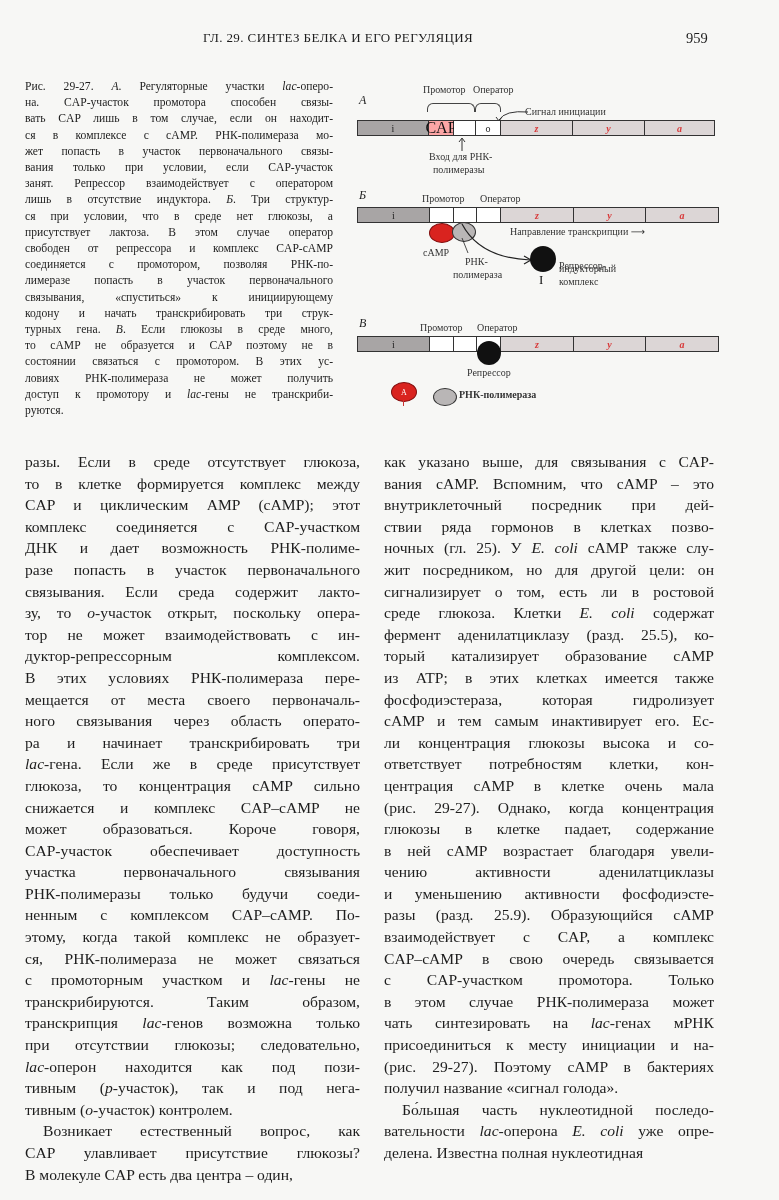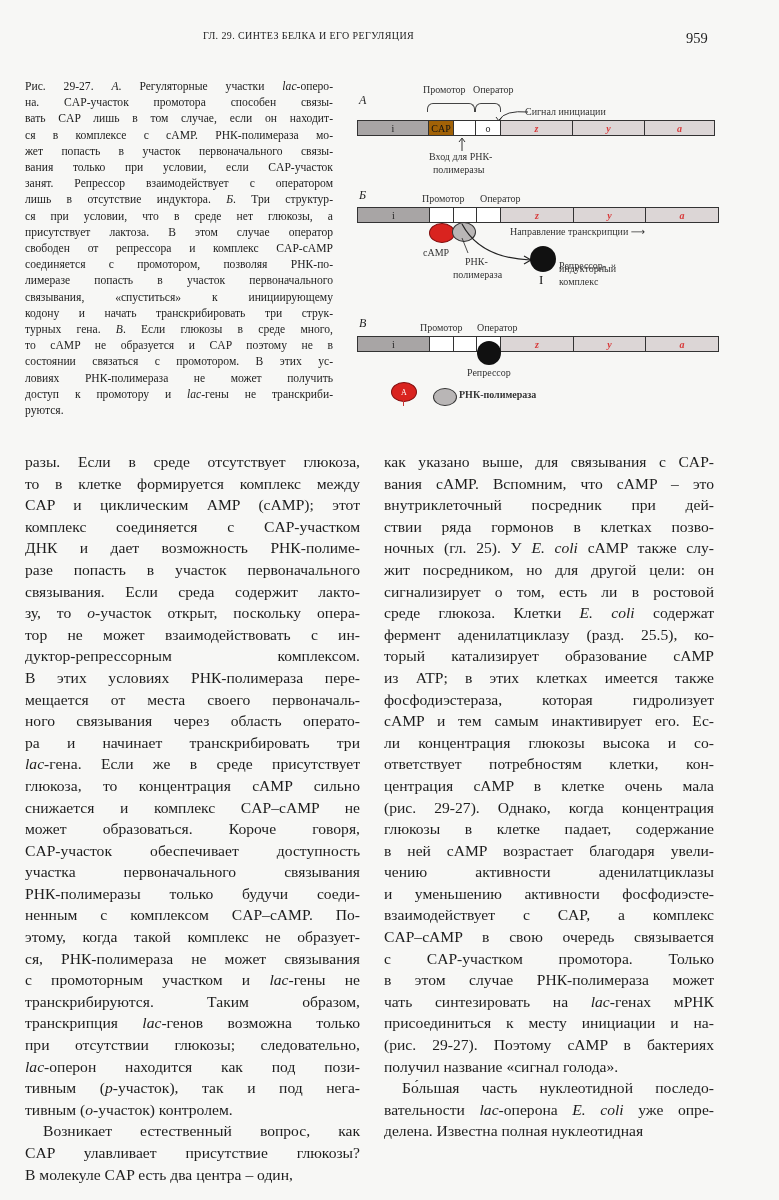--- a/index.html
+++ b/index.html
@@ -5,21 +5,21 @@
   html, body { margin: 0; padding: 0; }
   body {
     width: 779px; height: 1200px; position: relative; overflow: hidden;
     background: #f7f7f5; color: #1d1d1d;
     font-family: "Liberation Serif", "DejaVu Serif", serif;
   }
   .running-head {
     position: absolute; top: 30px; left: 0; width: 779px; height: 20px;
   }
   .running-head .title {
-    position: absolute; left: 203px; top: 0; font-size: 10px; letter-spacing: 0.4px;
+    position: absolute; left: 203px; top: 0; font-size: 13px; letter-spacing: 0.4px;
   }
   .running-head .pagenum {
     position: absolute; left: 686px; top: 0; font-size: 14.5px;
   }
   .caption {
     position: absolute; left: 25px; top: 79px; width: 308px;
     font-size: 11.6px; line-height: 16.2px; text-align: justify;
   }
   .caption .line, .col .line { display: block; white-space: nowrap; text-align: justify; text-align-last: justify; }
   .caption .line.last, .col .line.last { text-align-last: left; }
@@ -27,21 +27,21 @@
 
   .figure { position: absolute; left: 355px; top: 80px; width: 380px; height: 350px; font-family: "Liberation Serif", serif; }
   .figure .panel-label { position: absolute; font-style: italic; font-size: 12px; }
   .figure .lbl { position: absolute; font-size: 10px; color: #333; white-space: nowrap; text-align: center; }
   .bar { position: absolute; height: 16px; border: 1.5px solid #333; display: flex; box-sizing: border-box; }
   .seg { height: 100%; box-sizing: border-box; border-right: 1px solid #333; position: relative; font-size: 10px; display: flex; align-items: center; justify-content: center; }
   .seg:last-child { border-right: none; }
   .seg.i { background: #a8a5a5; color: #222; }
   .seg.white { background: #ffffff; }
   .seg.gene { background: #dcd6d6; color: #d83a3a; font-style: italic; font-weight: bold; }
-  .seg.cap { background: #a16207; color: #111; font-size: 10px; }
+  .seg.cap { background: #fca5a5; color: #111; font-size: 16px; }
   .brace { position: absolute; height: 8px; border-top: 1px solid #444; border-left: 1px solid #444; border-right: 1px solid #444; border-radius: 6px 6px 0 0; }
   .circle { position: absolute; border-radius: 50%; }
   .cap-blob { background: #d9231f; border: 1.5px solid #801010; }
   .pol-blob { background: #b9b6b6; border: 1.5px solid #333; }
   .rep-blob { background: #111; }
 
   .col {
     position: absolute; top: 451px; font-size: 15.6px; line-height: 21.6px;
   }
   .col.left { left: 25px; width: 335px; }
@@ -173,21 +173,21 @@
     <span class="line">ра и начинает транскрибировать три</span>
     <span class="line"><i>lac</i>-гена. Если же в среде присутствует</span>
     <span class="line">глюкоза, то концентрация cAMP сильно</span>
     <span class="line">снижается и комплекс CAP–cAMP не</span>
     <span class="line">может образоваться. Короче говоря,</span>
     <span class="line">CAP-участок обеспечивает доступность</span>
     <span class="line">участка первоначального связывания</span>
     <span class="line">РНК-полимеразы только будучи соеди-</span>
     <span class="line">ненным с комплексом CAP–cAMP. По-</span>
     <span class="line">этому, когда такой комплекс не образует-</span>
-    <span class="line">ся, РНК-полимераза не может связывания</span>
+    <span class="line">ся, РНК-полимераза не может связаться</span>
     <span class="line">с промоторным участком и <i>lac</i>-гены не</span>
     <span class="line">транскрибируются. Таким образом,</span>
     <span class="line">транскрипция <i>lac</i>-генов возможна только</span>
     <span class="line">при отсутствии глюкозы; следовательно,</span>
     <span class="line"><i>lac</i>-оперон находится как под пози-</span>
     <span class="line">тивным (<i>p</i>-участок), так и под нега-</span>
     <span class="line last">тивным (<i>o</i>-участок) контролем.</span>
     <span class="line indent">Возникает естественный вопрос, как</span>
     <span class="line">CAP улавливает присутствие глюкозы?</span>
     <span class="line last">В молекуле CAP есть два центра – один,</span>
@@ -207,20 +207,21 @@
     <span class="line">фосфодиэстераза, которая гидролизует</span>
     <span class="line">cAMP и тем самым инактивирует его. Ес-</span>
     <span class="line">ли концентрация глюкозы высока и со-</span>
     <span class="line">ответствует потребностям клетки, кон-</span>
     <span class="line">центрация cAMP в клетке очень мала</span>
     <span class="line">(рис. 29-27). Однако, когда концентрация</span>
     <span class="line">глюкозы в клетке падает, содержание</span>
     <span class="line">в ней cAMP возрастает благодаря увели-</span>
     <span class="line">чению активности аденилатциклазы</span>
     <span class="line">и уменьшению активности фосфодиэсте-</span>
+    <span class="line">разы (разд. 25.9). Образующийся cAMP</span>
     <span class="line">взаимодействует с CAP, а комплекс</span>
     <span class="line">CAP–cAMP в свою очередь связывается</span>
     <span class="line">с CAP-участком промотора. Только</span>
     <span class="line">в этом случае РНК-полимераза может</span>
     <span class="line">чать синтезировать на <i>lac</i>-генах мРНК</span>
     <span class="line">присоединиться к месту инициации и на-</span>
     <span class="line">(рис. 29-27). Поэтому cAMP в бактериях</span>
     <span class="line last">получил название «сигнал голода».</span>
     <span class="line indent">Бо́льшая часть нуклеотидной последо-</span>
     <span class="line">вательности <i>lac</i>-оперона <i>E. coli</i> уже опре-</span>

